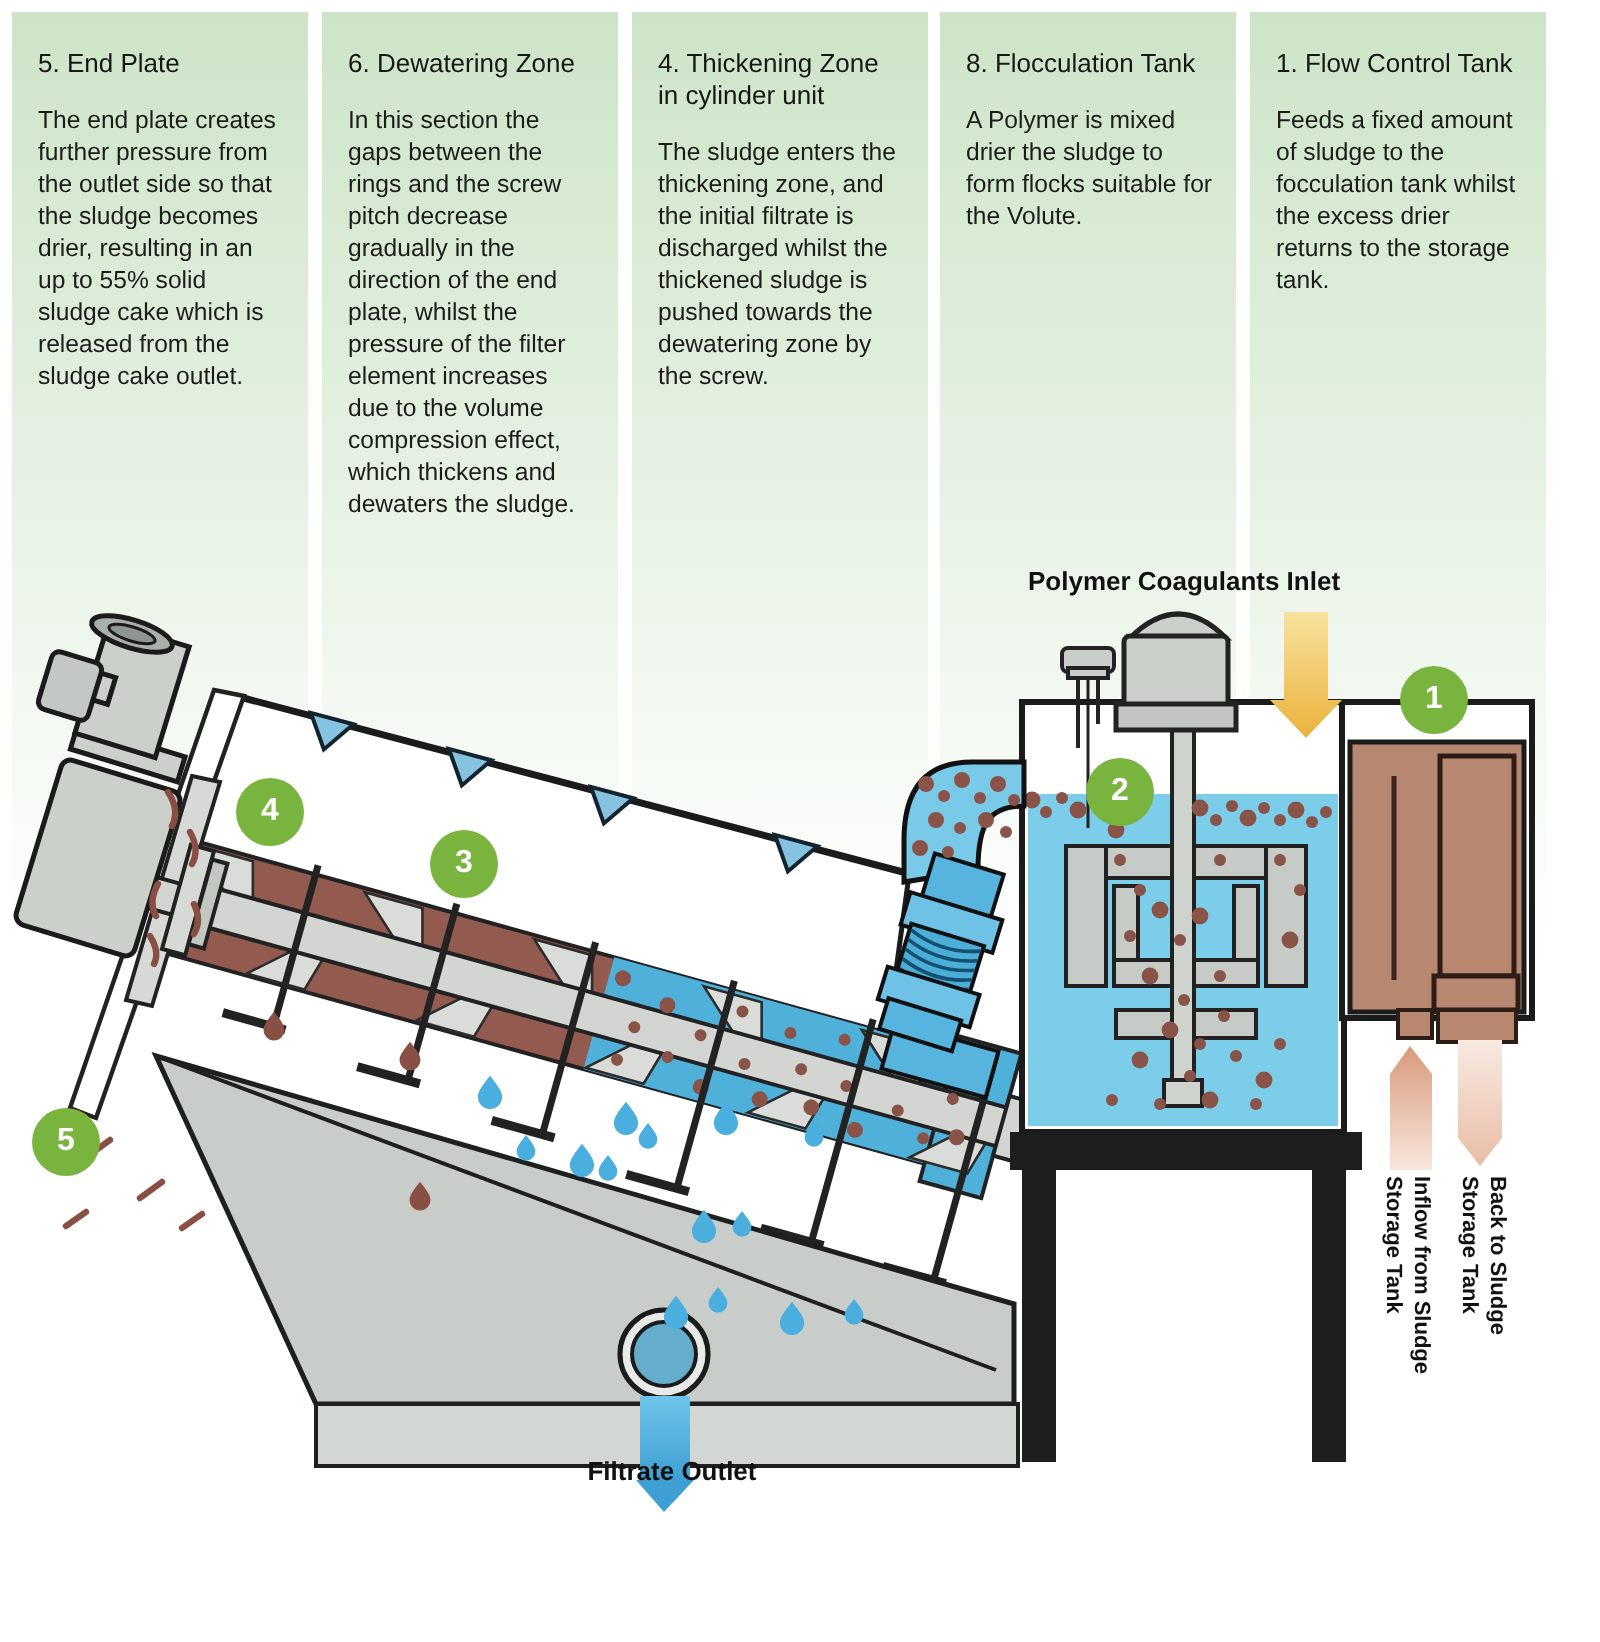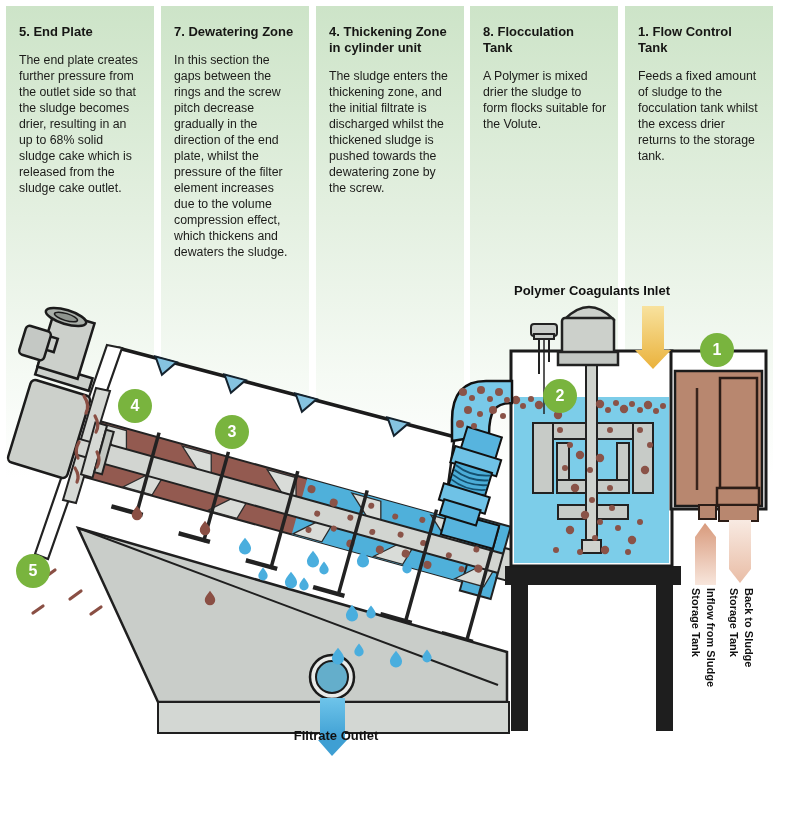--- a/index.html
+++ b/index.html
@@ -1,44 +1,44 @@
 <!DOCTYPE html>
 <html><head>
 <meta charset="utf-8">
 <style>
   html,body{margin:0;padding:0;background:#ffffff;}
   .stage{position:relative;width:800px;height:821px;background:#fff;overflow:hidden;
          font-family:"Liberation Sans",sans-serif;color:#1c1c1a;}
   .column{position:absolute;top:6px;width:148px;height:472px;box-sizing:border-box;
           padding:18px 12px 0 13px;
           background:linear-gradient(180deg,#cde4c8 0%,#e4f0e1 45%,#f5faf4 78%,rgba(250,253,250,0) 100%);}
-  .column h3{margin:0 0 13px 0;font-size:13px;line-height:1.22;font-weight:bold;color:#161614;}
+  .column h3{margin:0 0 13px 0;font-size:13px;line-height:1.22;font-weight:normal;color:#161614;}
   .column p{margin:0;font-size:12.3px;line-height:1.3;color:#1c1c1a;}
   .col-1{left:6px;}  .col-2{left:161px;} .col-3{left:316px;} .col-4{left:470px;} .col-5{left:625px;}
   svg.diagram{position:absolute;left:0;top:0;}
   .marker{position:absolute;width:34px;height:34px;border-radius:50%;background:#79b43e;
           color:#fff;font-weight:bold;font-size:16px;display:flex;align-items:center;
           justify-content:center;z-index:5;}
   .flabel{position:absolute;font-weight:bold;font-size:13px;color:#111;z-index:4;}
   .vlabel{position:absolute;writing-mode:vertical-rl;font-weight:bold;font-size:11px;
           line-height:1.3;color:#111;z-index:4;height:150px;}
   .vlabel span{display:block;}
   .center{text-align:center;}
 </style>
 </head>
 <body>
 
 <div class="stage">
 
   <div class="column col-1">
     <h3>5. End Plate</h3>
-    <p>The end plate creates further pressure from the outlet side so that the sludge becomes drier, resulting in an up to 68% solid sludge cake which is released from the sludge cake outlet.</p>
+    <p>The end plate creates further pressure from the outlet side so that the sludge becomes drier, resulting in an up to 55% solid sludge cake which is released from the sludge cake outlet.</p>
   </div>
   <div class="column col-2">
-    <h3>7. Dewatering Zone</h3>
+    <h3>6. Dewatering Zone</h3>
     <p>In this section the gaps between the rings and the screw pitch decrease gradually in the direction of the end plate, whilst the pressure of the filter element increases due to the volume compression effect, which thickens and dewaters the sludge.</p>
   </div>
   <div class="column col-3">
     <h3>4. Thickening Zone in cylinder unit</h3>
     <p>The sludge enters the thickening zone, and the initial filtrate is discharged whilst the thickened sludge is pushed towards the dewatering zone by the screw.</p>
   </div>
   <div class="column col-4">
     <h3>8. Flocculation Tank</h3>
     <p>A Polymer is mixed drier the sludge to form flocks suitable for the Volute.</p>
   </div>

